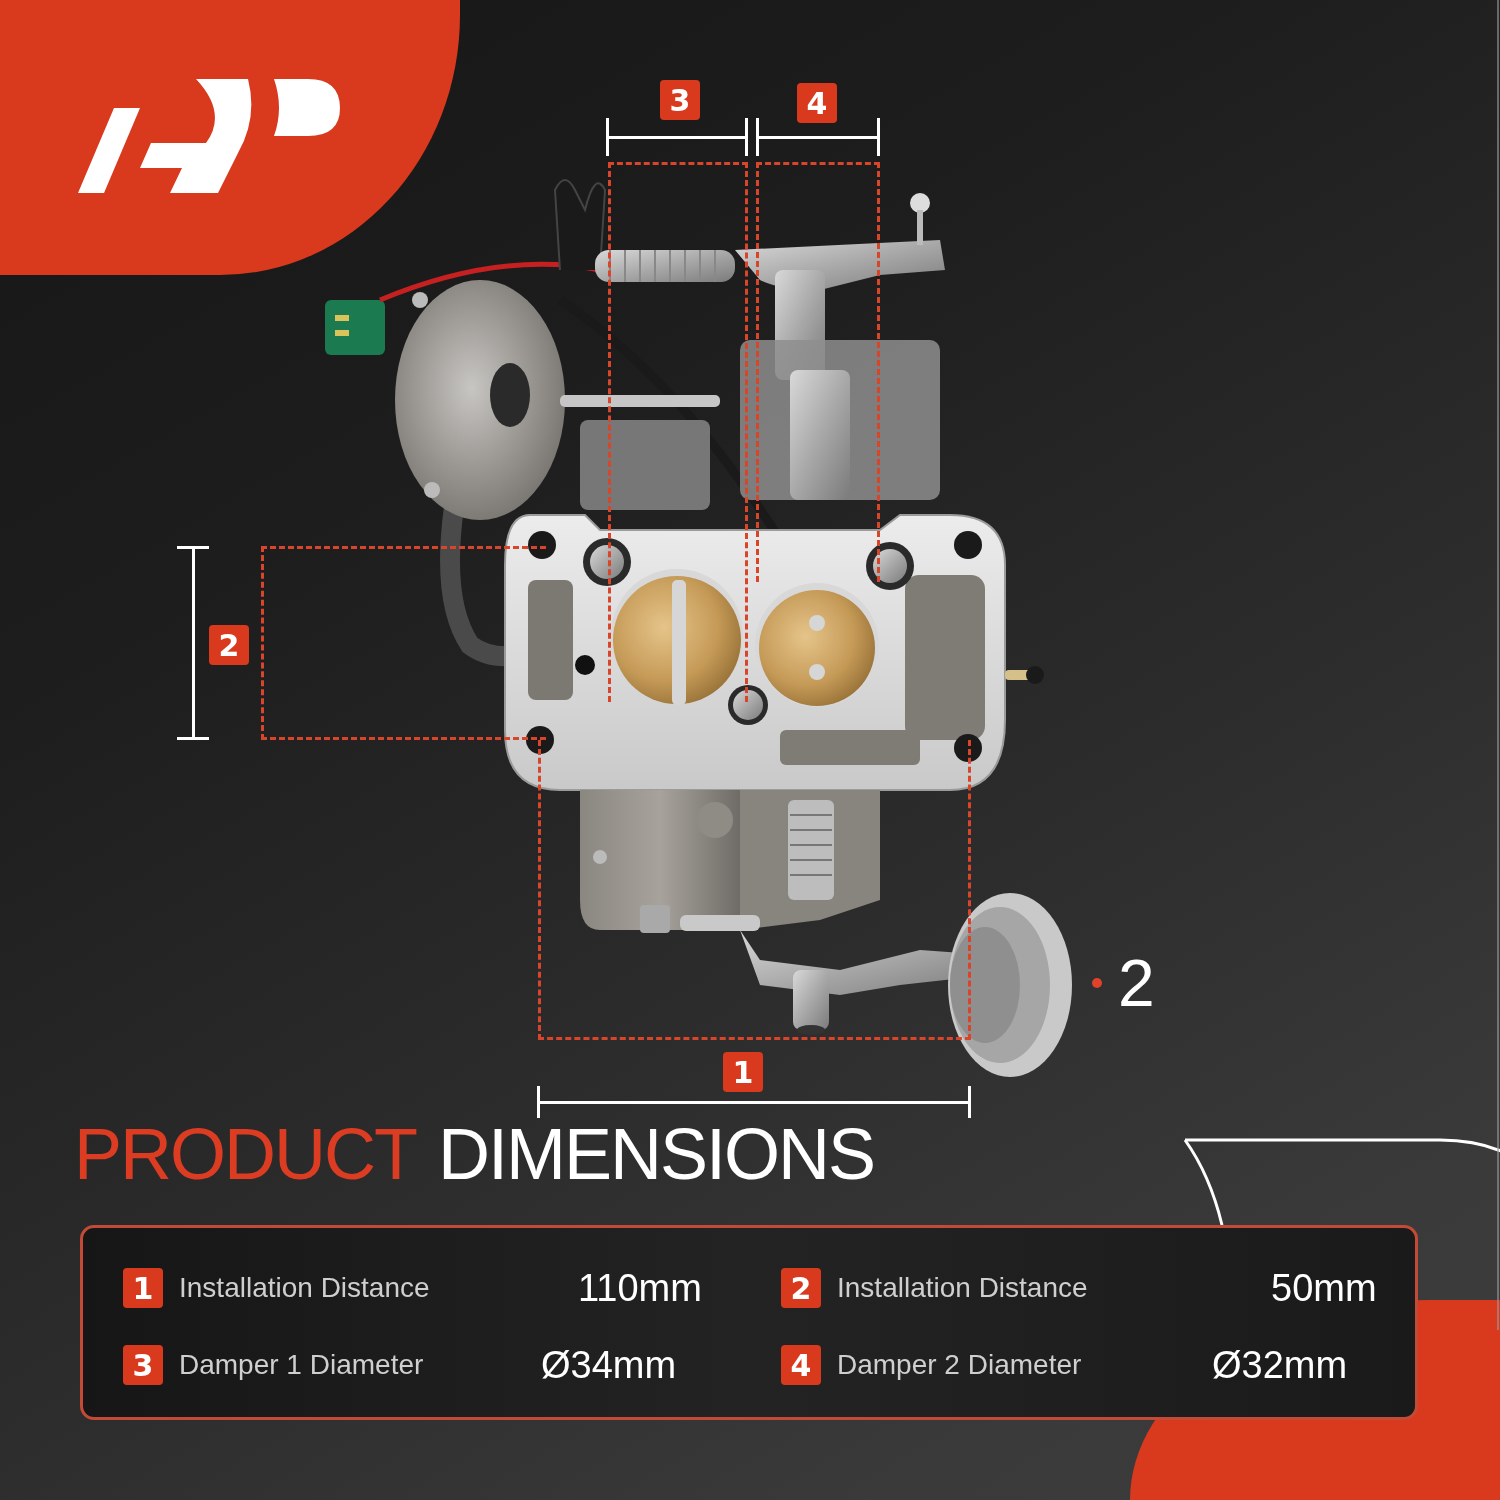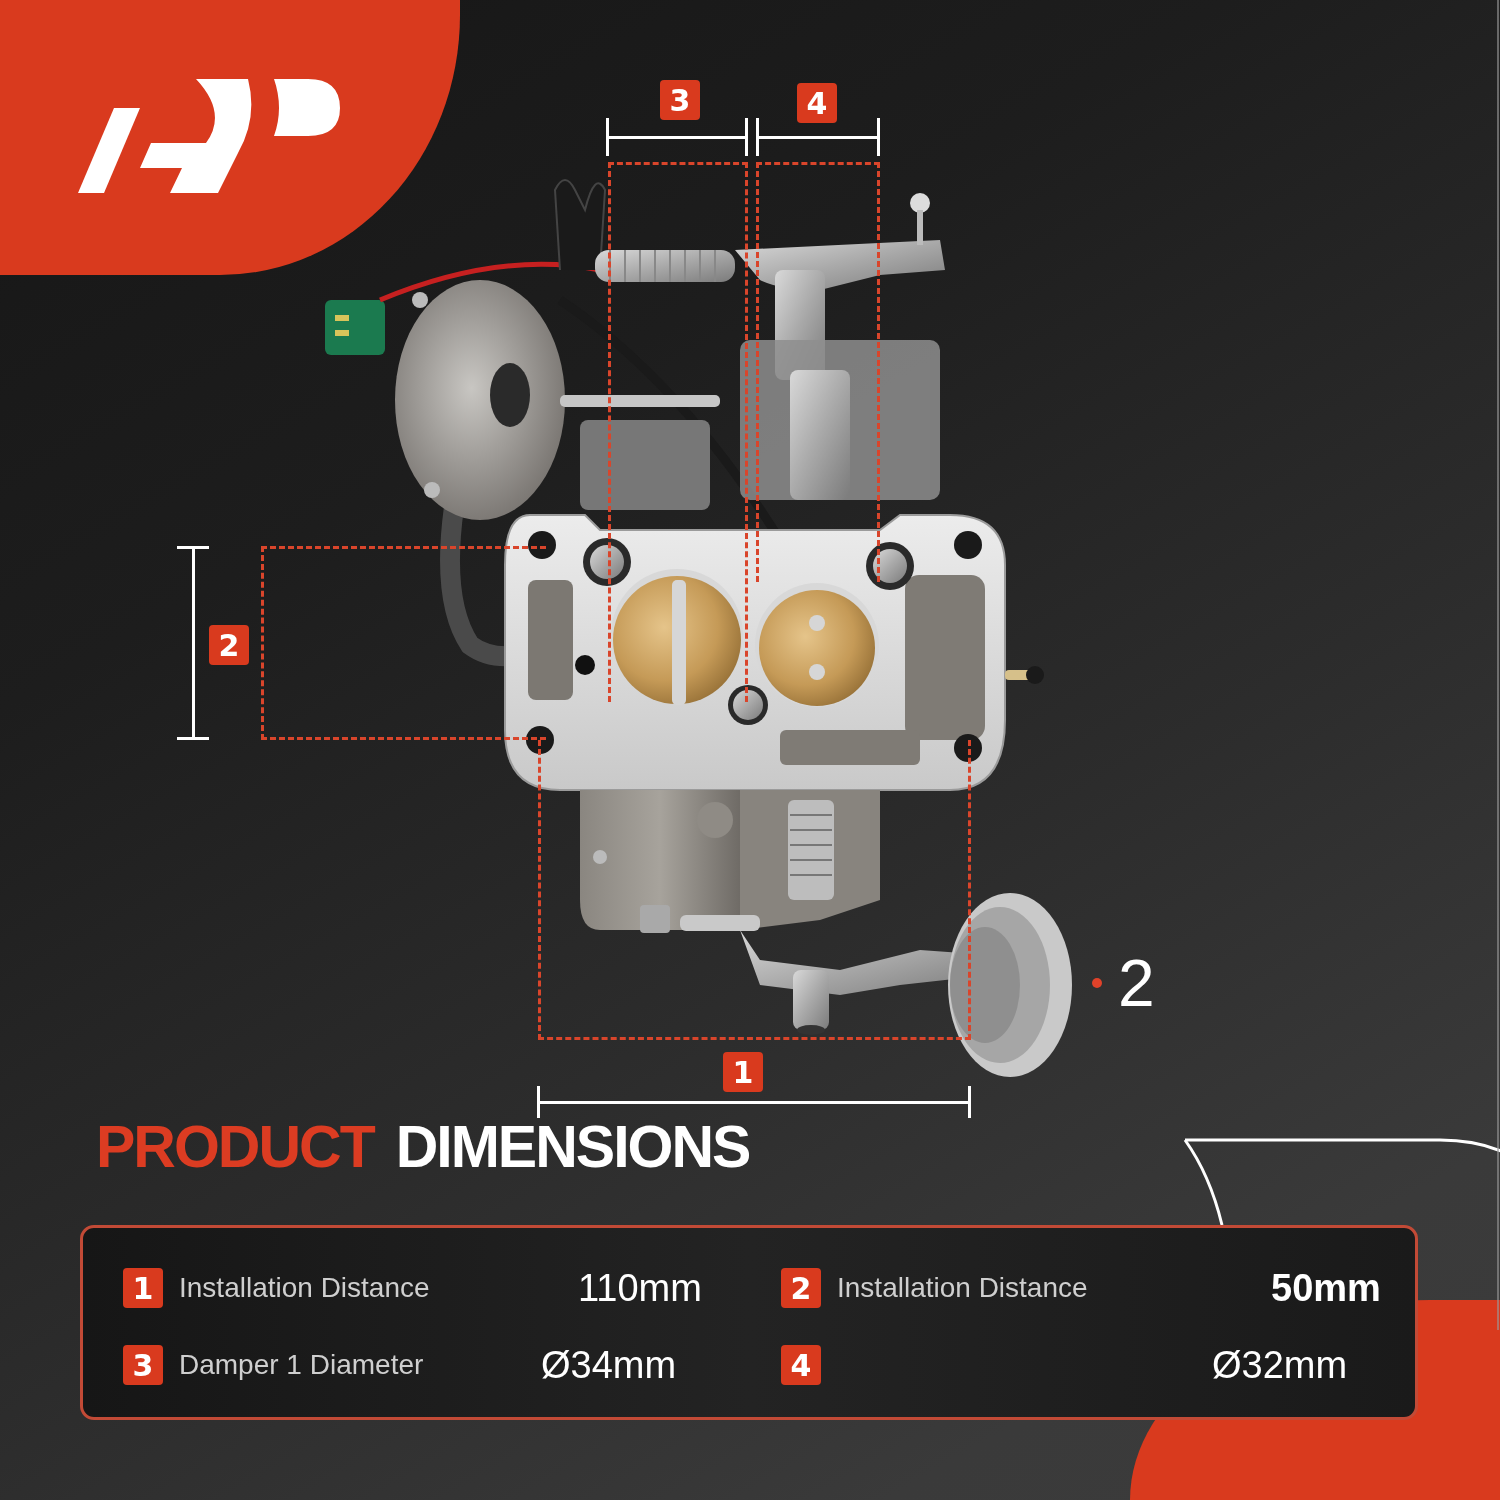--- a/index.html
+++ b/index.html
@@ -38,21 +38,21 @@
   .htick { height: 3px; background: #fff; }
   .dash-box { border: 3px dashed #d9452b; box-sizing: border-box; }
 
   
   .barrel { left: 1092px; top: 950px; display: flex; align-items: center; gap: 8px; }
   .barrel .dot { width: 10px; height: 10px; border-radius: 50%; background: #e0422a; }
   .barrel .label { color: #cfcfcf; font-size: 36px; letter-spacing: .5px; }
   .barrel .value { color: #fff; font-size: 66px; margin-left: 8px; line-height: 1; }
 
   
-  .title { left: 96px; top: 1118px; font-size: 59px; font-weight: bold; letter-spacing: -2px; line-height: 1; white-space: nowrap; }
+  .title { left: 74px; top: 1118px; font-size: 72px; font-weight: normal; letter-spacing: -2px; line-height: 1; white-space: nowrap; }
   .title .t1 { color: #dc3c22; }
   .title .t2 { color: #ffffff; margin-left: 22px; }
 
   
   .panel {
     left: 80px; top: 1225px; width: 1338px; height: 195px; box-sizing: border-box;
     border: 3px solid #c24a36; border-radius: 14px;
     background: linear-gradient(90deg, #161616, #232323 50%, #1a1a1a);
   }
   .spec { display: flex; align-items: center; position: absolute; height: 50px; }
@@ -239,24 +239,25 @@
 
 <div class="abs panel">
   <div class="spec" style="left:40px;top:35px;">
     <span class="badge num">1</span>
     <span class="lbl">Installation Distance</span>
     <span class="val" style="left:455px;">110mm</span>
   </div>
   <div class="spec" style="left:698px;top:35px;">
     <span class="badge num">2</span>
     <span class="lbl">Installation Distance</span>
-    <span class="val" style="left:490px;font-weight:bold;">50mm</span>
+    <span class="val" style="left:490px;">50mm</span>
   </div>
   <div class="spec" style="left:40px;top:112px;">
     <span class="badge num">3</span>
     <span class="lbl">Damper 1 Diameter</span>
     <span class="val" style="left:418px;">Ø34mm</span>
   </div>
   <div class="spec" style="left:698px;top:112px;">
     <span class="badge num">4</span>
+    <span class="lbl">Damper 2 Diameter</span>
     <span class="val" style="left:431px;">Ø32mm</span>
   </div>
 </div>
 
 </body></html>

